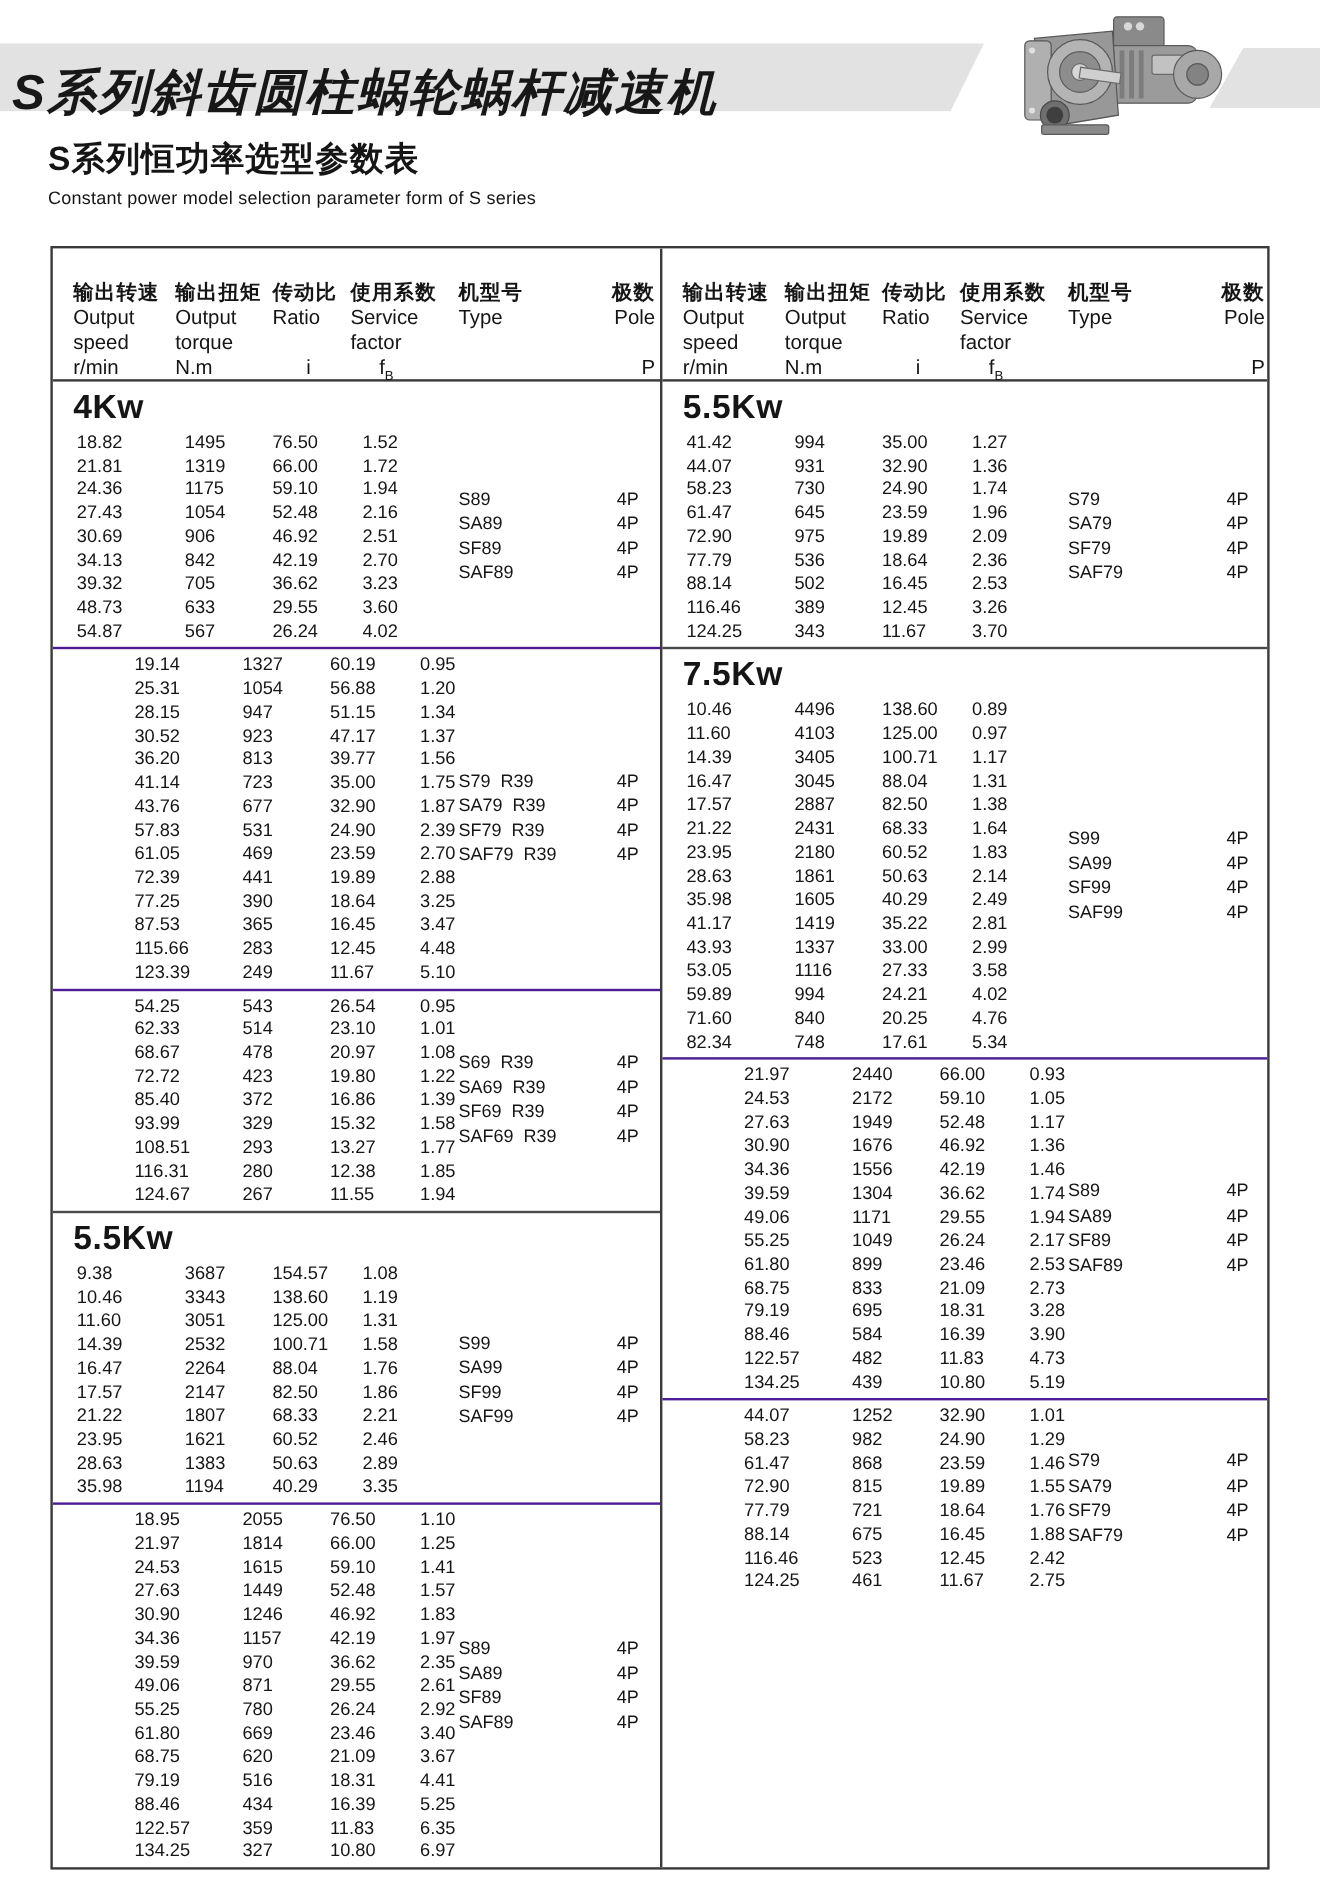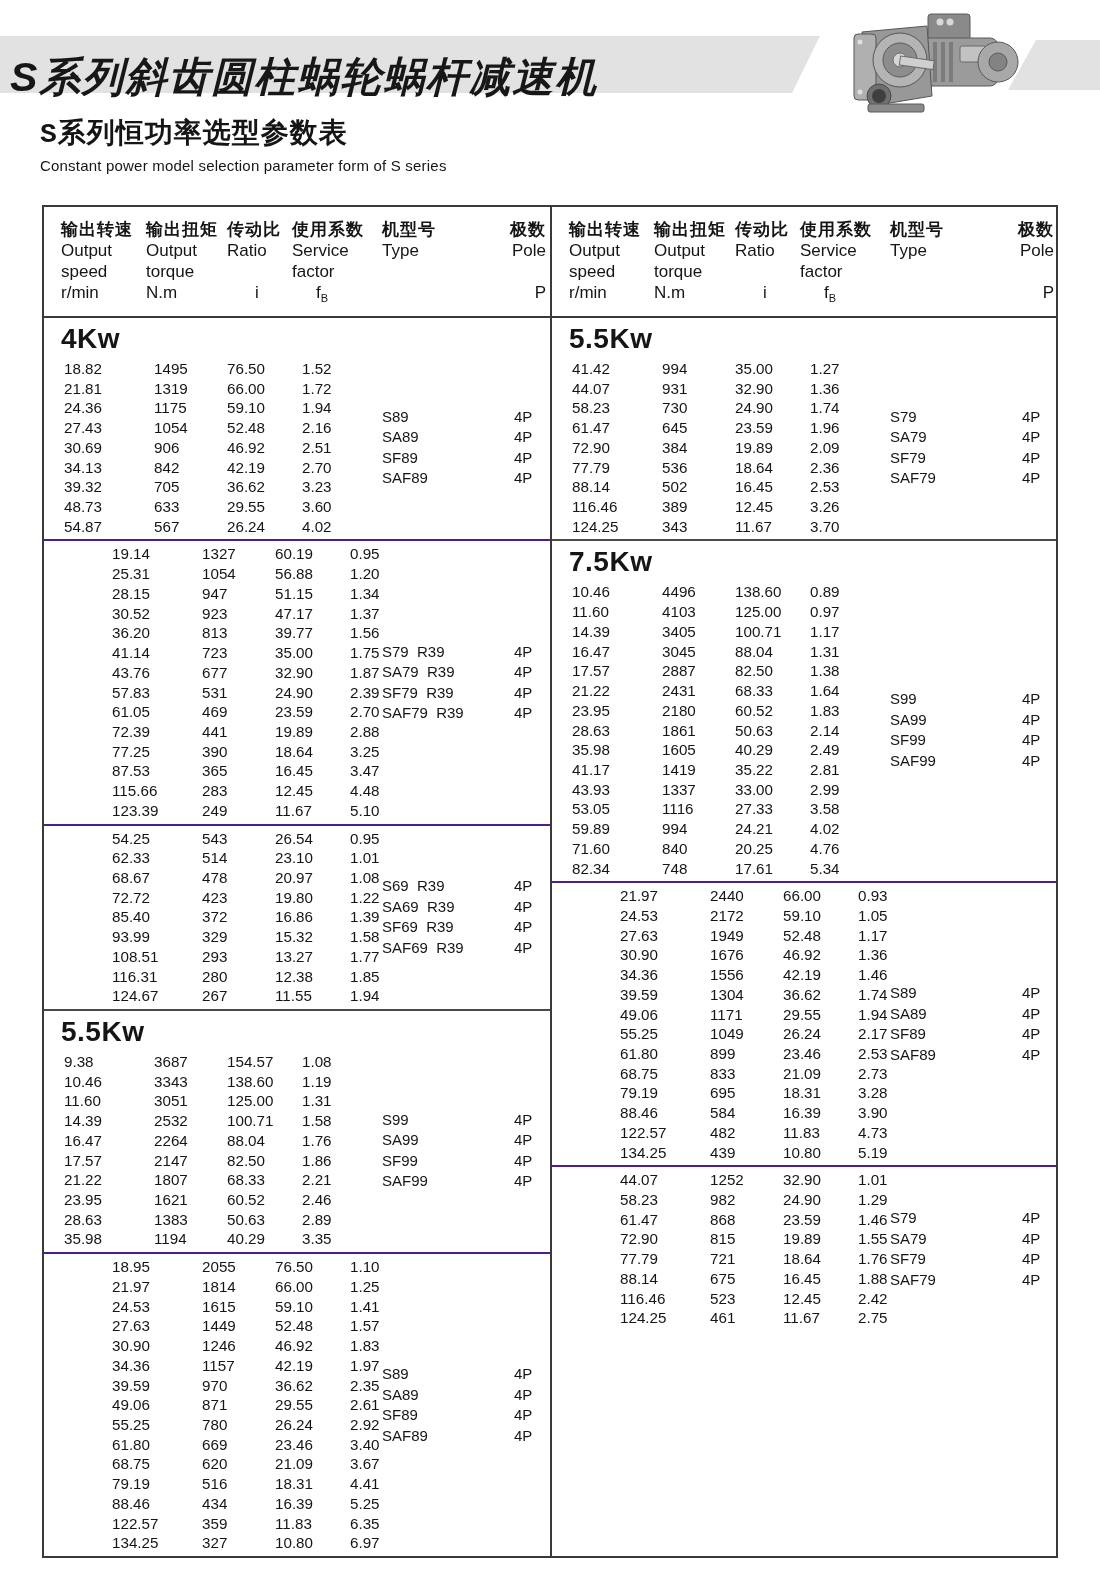--- a/index.html
+++ b/index.html
@@ -23,34 +23,34 @@
   }
   .banner-title {
     position:absolute; left:10px; top:48px; height:57px; line-height:59px;
     font-size:41px; font-weight:bold; font-style:italic; letter-spacing:2px;
     color:#171717; white-space:nowrap;
   }
   .gearmotor { position:absolute; left:832px; top:4px; width:190px; height:114px; }
 
   
   .heading { position:absolute; left:40px; top:114px; }
-  .heading-zh { font-size:28px; font-weight:bold; letter-spacing:1px;font-family:Liberation Mono, monospace; }
+  .heading-zh { font-size:28px; font-weight:bold; letter-spacing:1px; }
   .heading-en { font-size:15px; margin-top:5px; letter-spacing:0.2px; }
 
   
   .sel-table {
     position:absolute; left:42px; top:205px; width:1016px; height:1353px;
     border:2px solid #3a3a3a; display:flex; overflow:hidden; background:#fff;
   }
   .half { position:relative; width:508px; }
   .half-left { border-right:2px solid #3a3a3a; width:508px; }
   .half-right { width:504px; }
 
   .half-header { position:relative; height:111px; border-bottom:2px solid #3a3a3a; }
-  .hcol { position:absolute; top:12px; font-size:17px; line-height:21px; }
+  .hcol { position:absolute; top:26px; font-size:17px; line-height:21px; }
   .hline { height:21px; white-space:nowrap; }
   .hline.zh { font-weight:bold; letter-spacing:1px; }
   .hcol-0 { left:17px; }
   .hcol-1 { left:102px; }
   .hcol-2 { left:183px; width:74px; }
   .hcol-2 .hline.unit { text-align:center; width:60px; }
   .hcol-3 { left:248px; width:90px; }
   .hcol-3 .hline.unit { text-align:center; width:60px; }
   .hcol-4 { left:338px; }
   .hcol-5 { left:426px; width:76px; text-align:right; }
@@ -666,21 +666,21 @@
               <span class="c-factor">1.74</span>
             </div>
             <div class="row">
               <span class="c-speed">61.47</span>
               <span class="c-torque">645</span>
               <span class="c-ratio">23.59</span>
               <span class="c-factor">1.96</span>
             </div>
             <div class="row">
               <span class="c-speed">72.90</span>
-              <span class="c-torque">384</span>
+              <span class="c-torque">975</span>
               <span class="c-ratio">19.89</span>
               <span class="c-factor">2.09</span>
             </div>
             <div class="row">
               <span class="c-speed">77.79</span>
               <span class="c-torque">536</span>
               <span class="c-ratio">18.64</span>
               <span class="c-factor">2.36</span>
             </div>
             <div class="row">

